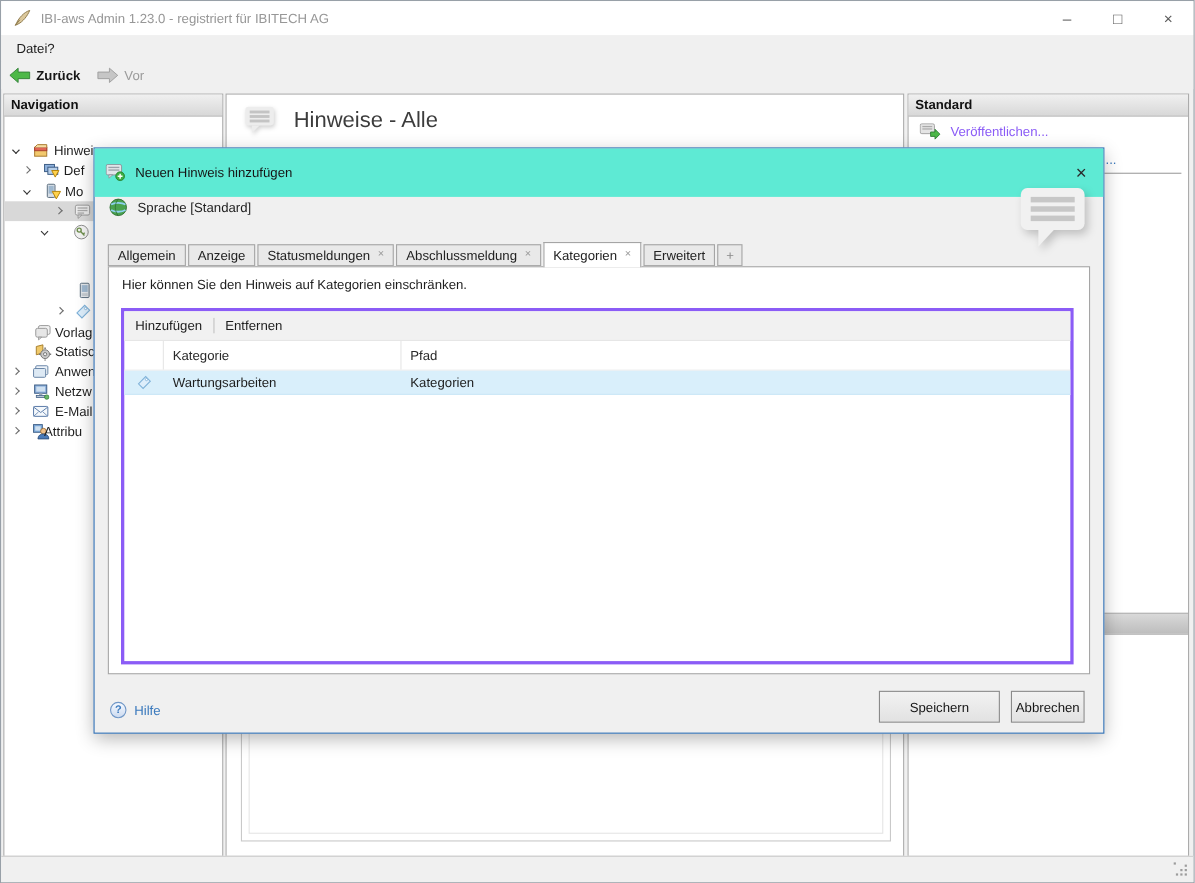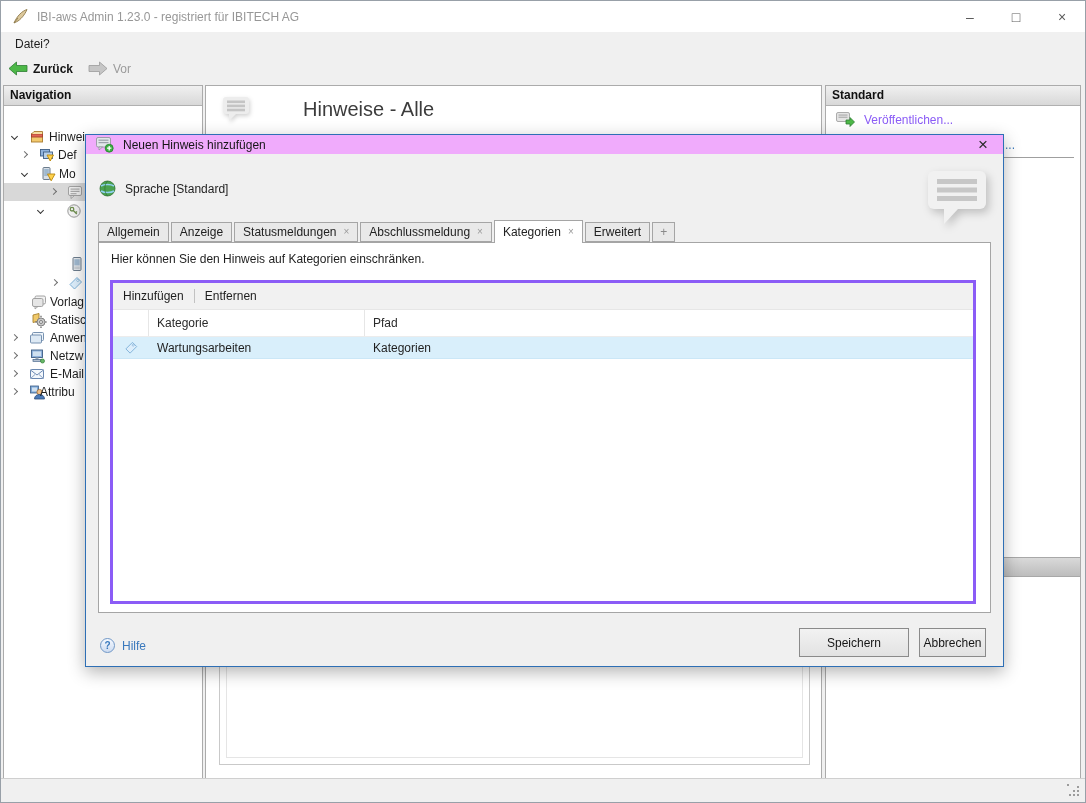--- a/index.html
+++ b/index.html
@@ -43,21 +43,21 @@
           border-right:1.5px solid #6f6f6f; border-bottom:1.5px solid #6f6f6f; }
   .chev.right { transform:rotate(-45deg); }
   .chev.down  { transform:rotate(45deg); border-color:#333; }
   .ticon { position:absolute; top:1px; width:16px; height:16px; }
   .tlabel { position:absolute; top:2px; white-space:nowrap; }
 
   .main-panel { position:absolute; left:204px; top:84px; width:617px; height:694px;
                 background:#fff; border:1px solid #ababab; }
   .main-header { position:absolute; top:9px; left:15px; display:flex;
                  align-items:center; gap:16px; }
-  .main-title { font-size:20px; color:#3c3c3c;margin-left:36px; }
+  .main-title { font-size:20px; color:#3c3c3c; }
   .inner-box  { position:absolute; left:13px; right:11px; top:66px; bottom:13px;
                 border:1px solid #c9c9c9; }
   .inner-box2 { position:absolute; inset:6px; border:1px solid #e5e5e5; }
 
   .actions-panel { position:absolute; left:824px; top:84px; width:256px; height:694px;
                    background:#fff; border:1px solid #ababab; }
   .publish-row { position:absolute; top:26px; left:10px; display:flex;
                  align-items:center; gap:9px; color:#8b5cf6; }
   .frag-link { position:absolute; top:52px; left:179px; color:#3a79bd; }
   .act-sep { position:absolute; top:71px; left:12px; right:6px;
@@ -75,21 +75,21 @@
   .grip { position:absolute; right:5px; bottom:5px; width:13px; height:13px; }
   .grip::after { content:""; position:absolute; left:0; top:0; width:2px; height:2px;
                  background:#9c9c9c;
                  box-shadow: 10px 10px #9c9c9c, 6px 10px #9c9c9c, 10px 6px #9c9c9c,
                              2px 10px #9c9c9c, 6px 6px #9c9c9c, 10px 2px #9c9c9c; }
 
   
   .dialog { position:absolute; left:84px; top:133px; width:919px; height:533px;
             background:#f0f0f0; border:1px solid #2e6fb5; z-index:10;
             box-shadow:0 5px 16px rgba(0,0,0,.30); }
-  .dlg-titlebar { height:19px; background:#f0abfc; display:flex; align-items:center; }
+  .dlg-titlebar { height:44px; background:#5eead4; display:flex; align-items:center; }
   .dlg-icon { margin-left:10px; }
   .dlg-title { margin-left:9px; color:#161616; }
   .dlg-close { margin-left:auto; margin-right:15px; font-size:17px; color:#2a2a2a;
                line-height:1; }
   .sprache-row { position:absolute; top:45px; left:13px; display:flex;
                  align-items:center; gap:9px; }
   .watermark { position:absolute; top:33px; right:13px; }
   .tabs { position:absolute; left:12px; top:85px; height:23px; display:flex;
           align-items:flex-end; z-index:3; }
   .tab { height:20px; margin-bottom:1px; margin-right:2px; background:#e9e9e9;

